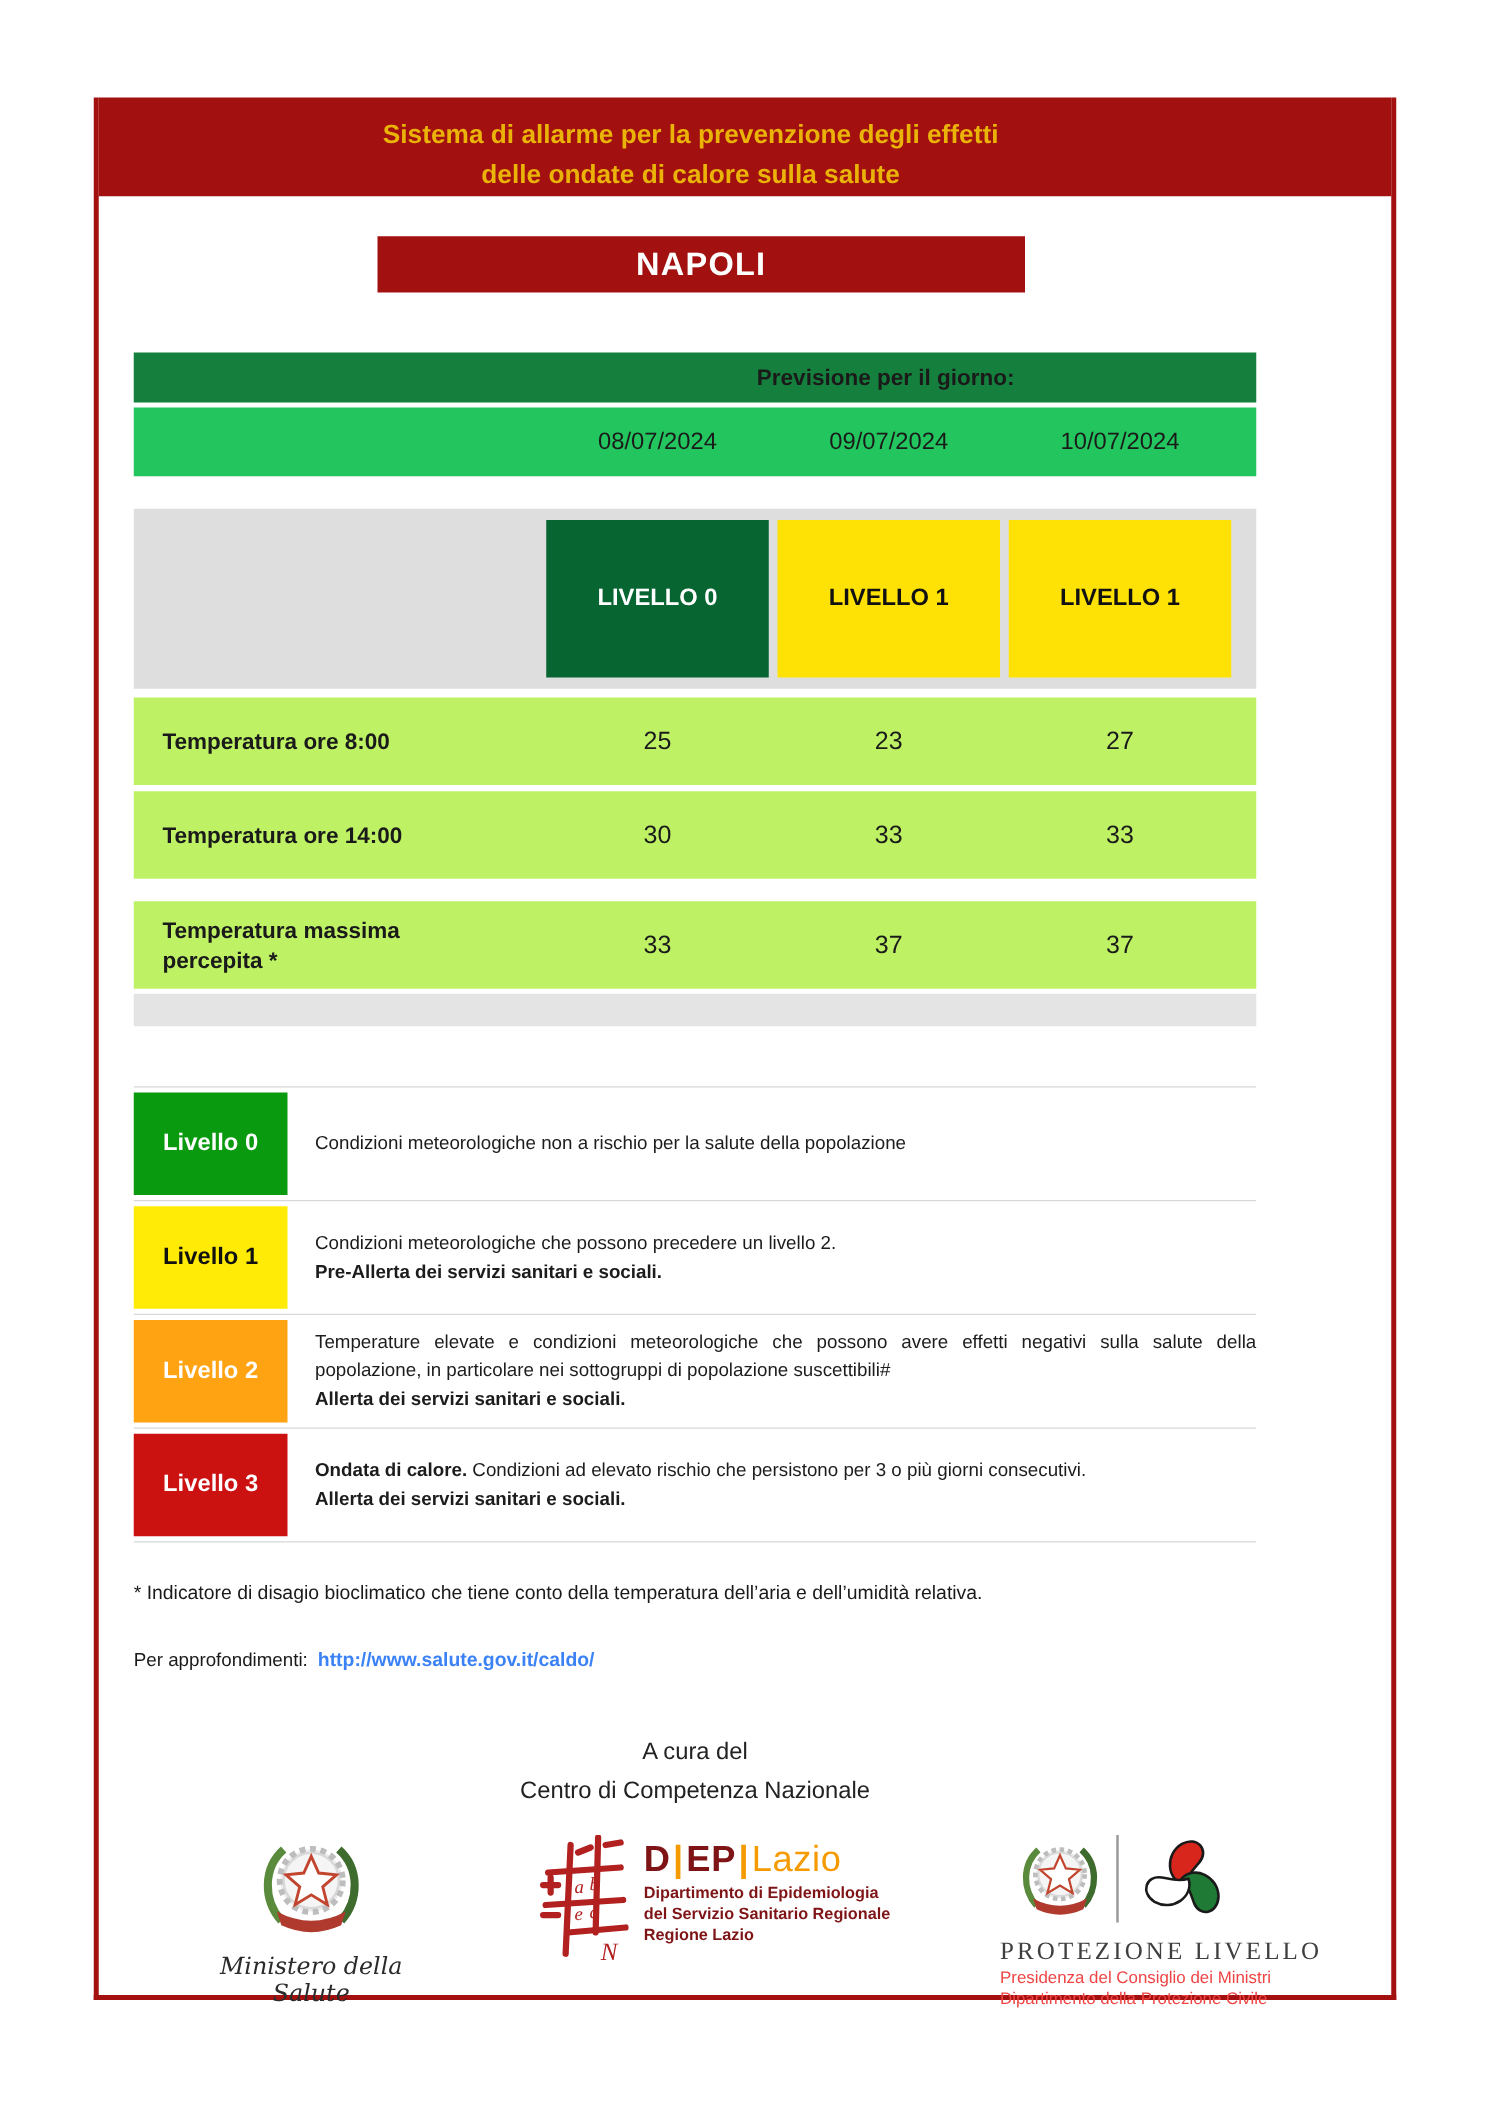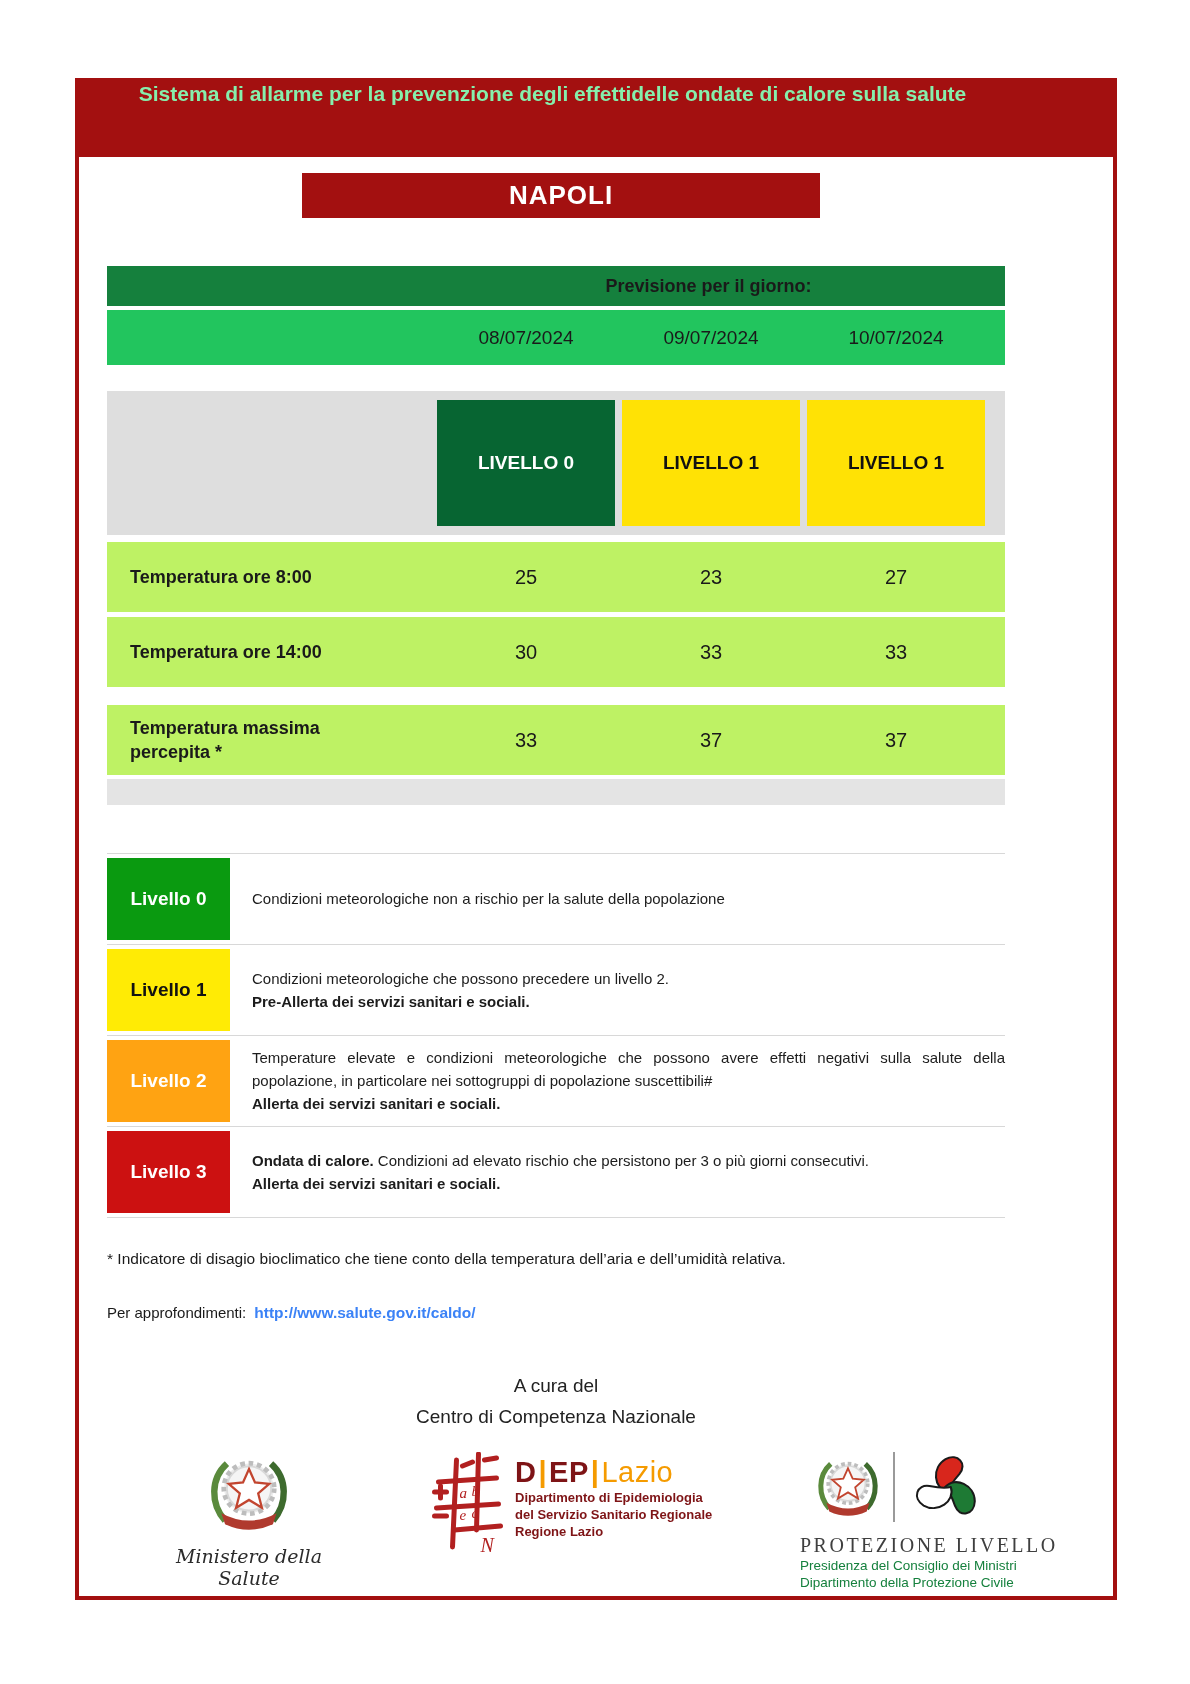--- a/index.html
+++ b/index.html
@@ -6,27 +6,27 @@
   body{
     width:1190px;height:1684px;background:#ffffff;position:relative;
     font-family:"Liberation Sans","DejaVu Sans",sans-serif;color:#1a1a1a;
     overflow:hidden;
   }
   .frame{
     position:absolute;left:75px;top:78px;width:1042px;height:1522px;
     box-sizing:border-box;border:4px solid #A31010;border-top:none;background:#fff;
   }
   .header-bar{
-    height:79px;color:#86efac;display:flex;flex-direction:row;justify-content:center;
+    height:79px;color:#eab308;display:flex;flex-direction:column;justify-content:flex-end;
     text-align:center;font-weight:bold;font-size:21px;line-height:1.55;
     padding-left:28px;padding-right:115px;
   }
   .content{margin-left:28px;width:898px;}
   .city-banner{
-    margin-top:16px;margin-left:195px;width:518px;height:45px;
+    margin-top:32px;margin-left:195px;width:518px;height:45px;
     display:flex;align-items:center;justify-content:center;
     color:#fff;font-weight:bold;font-size:26px;letter-spacing:1px;
   }
   .forecast{margin-top:48px;}
   .row{display:grid;grid-template-columns:330px 185px 185px 198px;}
   .head-row{grid-template-columns:330px 543px 25px;height:40px;background:#15803d;margin-bottom:4px;}
   .head-cell{display:flex;align-items:center;justify-content:center;font-weight:bold;font-size:18px;}
   .date-row{height:55px;background:#22c55e;margin-bottom:26px;}
   .level-row{height:144px;background:#DEDEDE;margin-bottom:7px;}
   .temp-row{height:70px;background:#bef264;margin-bottom:5px;}
@@ -63,21 +63,21 @@
   .dep-text{padding-top:4px;}
   .dep-title{font-size:29px;font-weight:bold;color:#7E1416;letter-spacing:0.5px;}
   .dep-sep{color:#F59B00;font-weight:bold;margin:0 2px;}
   .dep-lazio{color:#F59B00;font-weight:normal;}
   .dep-sub{font-size:13px;font-weight:bold;color:#7E1416;line-height:17px;}
   .dep-sub:first-of-type{margin-top:7px;}
   .logo-prot{position:absolute;left:721px;top:0;width:255px;}
   .prot-top{display:flex;align-items:center;gap:9px;height:80px;padding-left:12px;}
   .prot-divider{width:0;border-left:2px solid #9a9a9a;height:70px;}
   .prot-title{font-family:"Liberation Serif","DejaVu Serif",serif;font-size:20px;color:#3f3f3f;letter-spacing:2.5px;margin-top:7px;white-space:nowrap;}
-  .prot-sub{font-size:13.5px;color:#15803d;line-height:17px;}
+  .prot-sub{font-size:13.5px;color:#ef4444;line-height:17px;}
   .prot-sub:first-of-type{margin-top:3px;}
 </style>
 </head>
 <body>
 
 <div class="frame" style="border-color: rgb(163, 16, 16);">
 
   <div class="header-bar" style="background: rgb(163, 16, 16);">
     <div>Sistema di allarme per la prevenzione degli effetti</div>
     <div>delle ondate di calore sulla salute</div>

